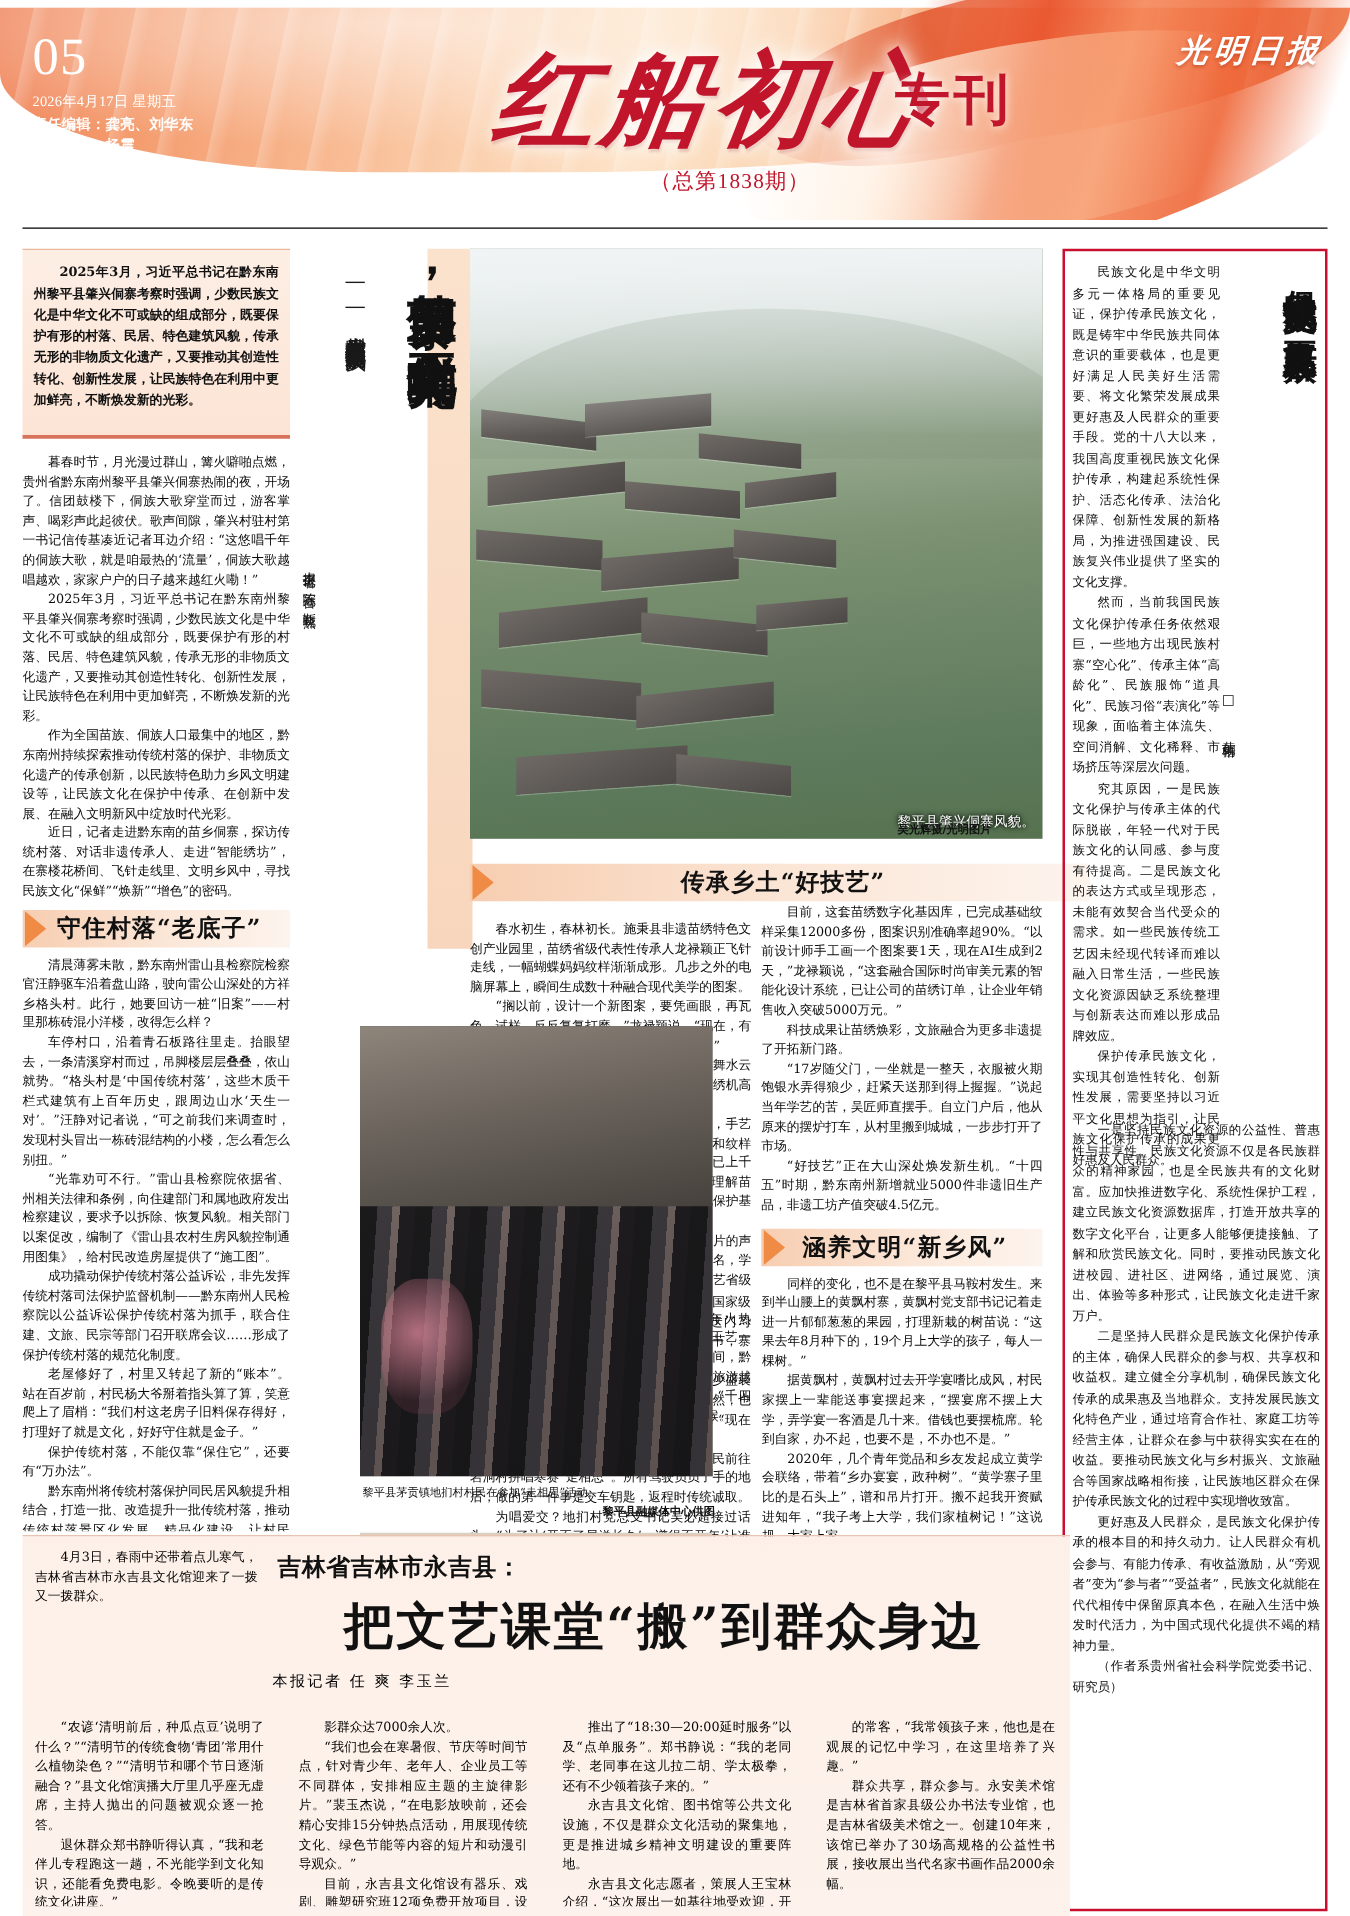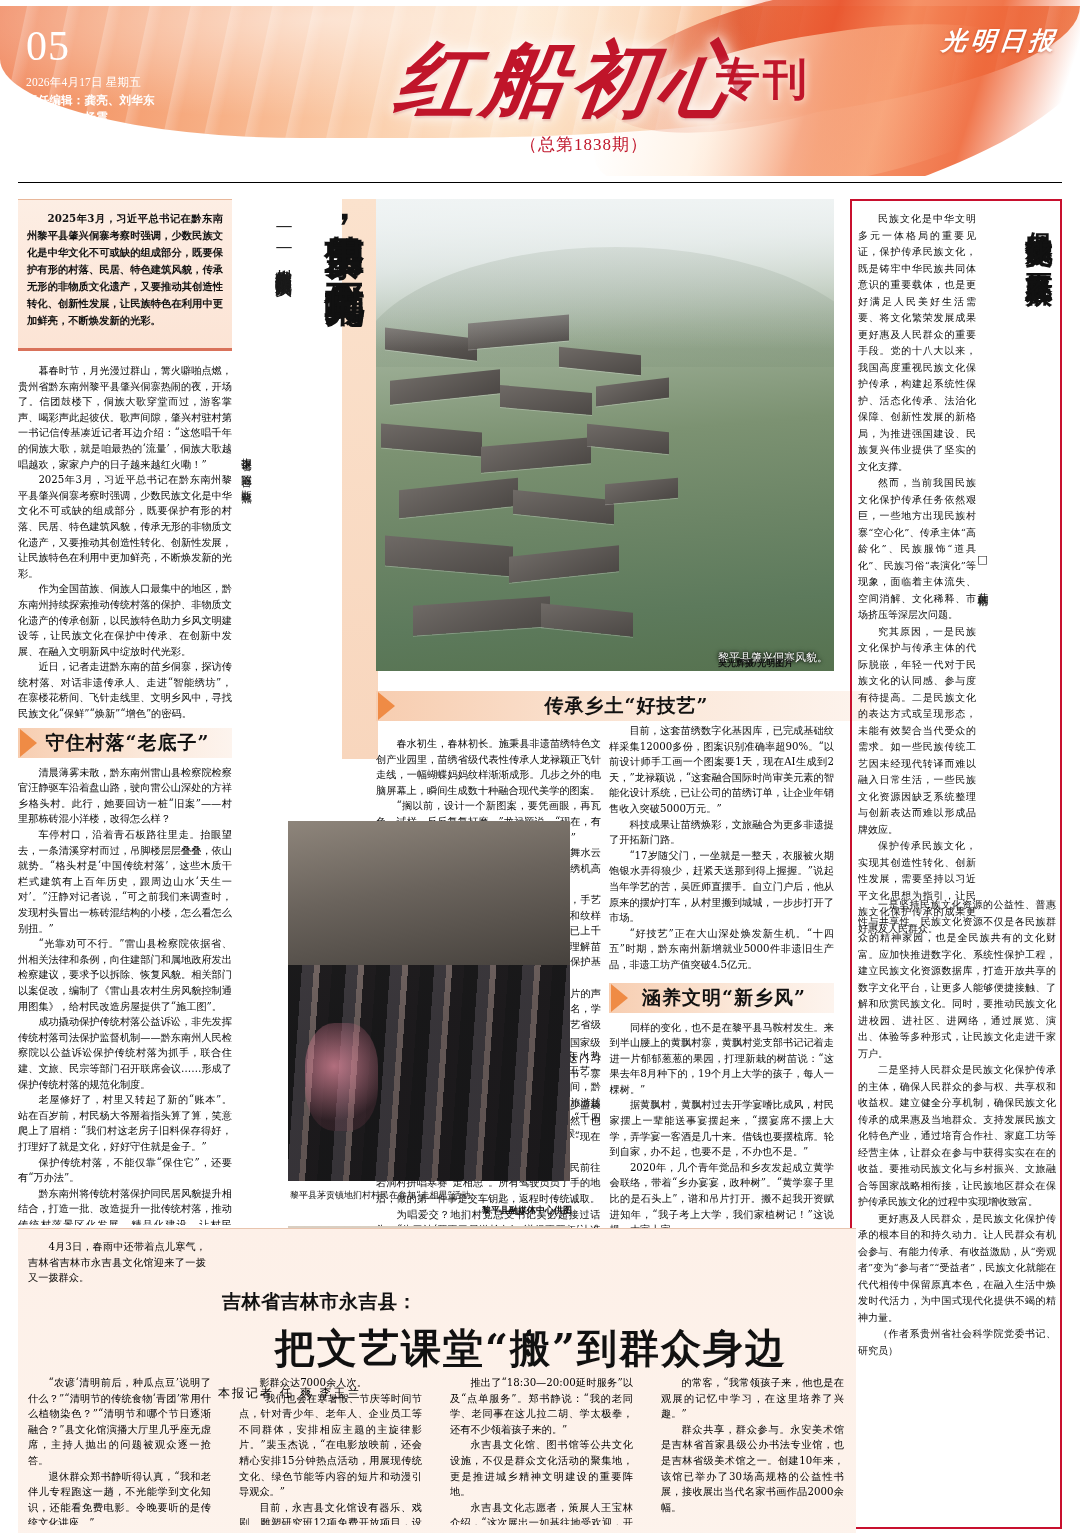--- a/index.html
+++ b/index.html
@@ -349,21 +349,20 @@
   }
   .bh-left {
     width: 190px; padding-right: 12px;
     font-size: 10.2px; line-height: 15.6px; text-align: justify;
     text-indent: 2em;
   }
   .bh-mid { flex: 1; padding-top: 2px; }
   .bh-kicker {
     font-size: 19px; font-weight: bold; color: #111; letter-spacing: .5px;
     margin-left: 4px;
-    margin-top: 48px;
   }
   .bh-title {
     font-size: 40px; font-weight: bold; color: #111;
     letter-spacing: 2px; text-align: center; margin-top: 6px;
     font-family: "DejaVu Serif", serif;
   }
   .bh-byline {
     text-align: left; font-size: 12px; margin-top: 9px; letter-spacing: 2px;
   }
   .bottom-cols {

